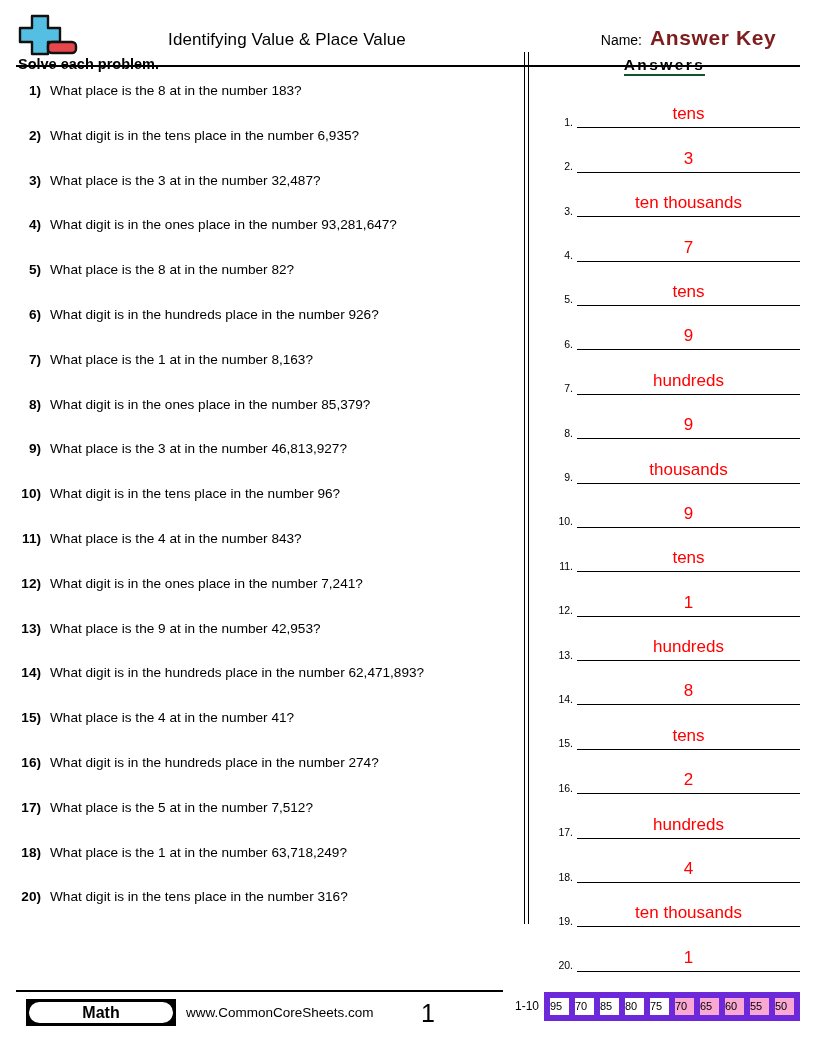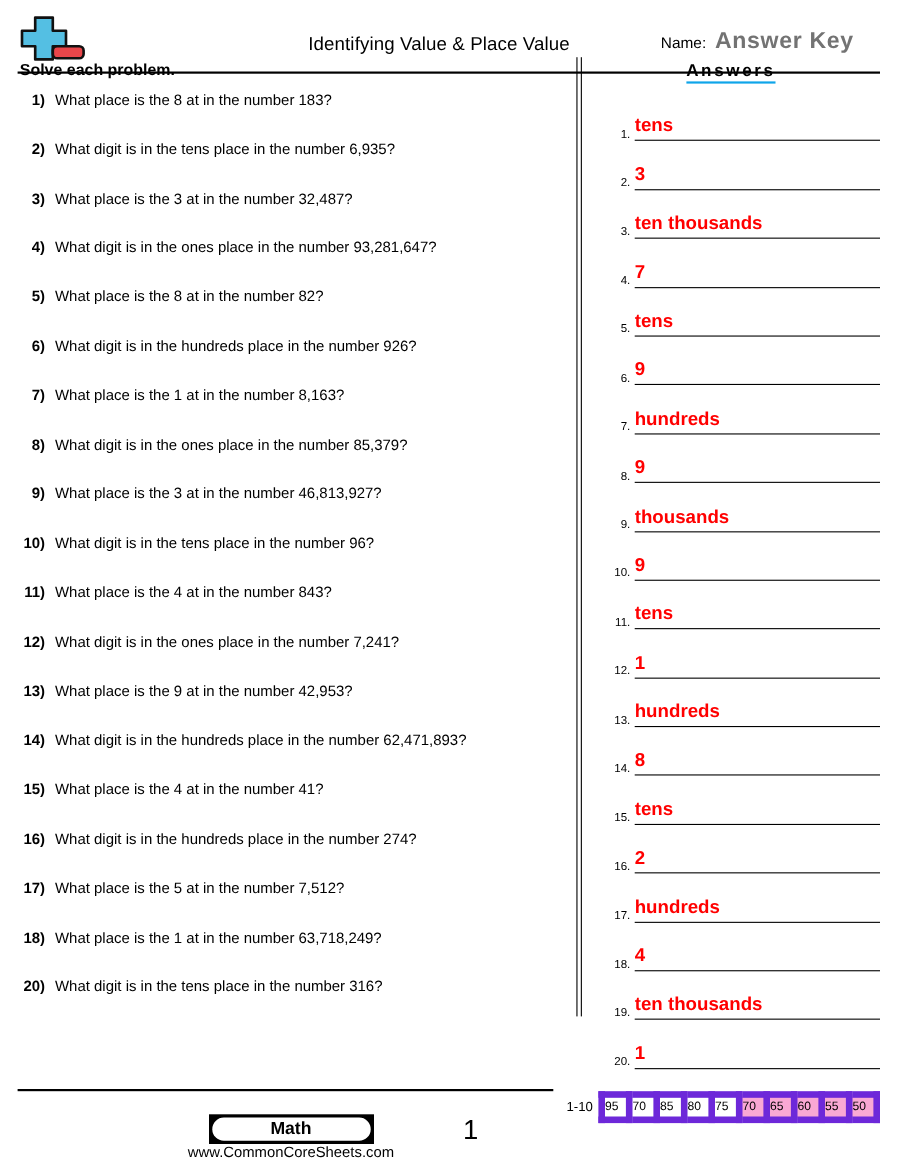--- a/index.html
+++ b/index.html
@@ -33,39 +33,39 @@
     position: absolute;
     left: 2px;
     top: 12px;
     width: 62px;
     height: 46px;
   }
   #header-title {
     position: absolute;
     left: 0; right: 0;
     top: 30px;
-    text-align: right;
+    text-align: center;
     font-size: 17px;
     letter-spacing: .1px;
     padding-left: 40px;
     padding-right: 282px;
   }
   #name-block {
     position: absolute;
     right: 0;
     top: 26px;
     display: flex;
     align-items: baseline;
     gap: 8px;
   }
   #name-label { font-size: 14px; }
   #name-value {
     font-size: 21px;
     font-weight: bold;
-    color: #737373;
+    color: #7f1d1d;
     letter-spacing: .6px;
     min-width: 150px;
   }
   #header-rule {
     position: absolute;
     left: 0; right: 0;
     top: 65px;
     border-top: 2px solid #000;
   }
 
@@ -132,21 +132,21 @@
   
   #answers-title {
     text-align: center;
     font-size: 15.5px;
     font-weight: bold;
     letter-spacing: 2.4px;
     padding-right: 22px;
     margin-bottom: 4px;
   }
   #answers-title span {
-    border-bottom: 2px solid #0ea5e9;
+    border-bottom: 2px solid #14532d;
     padding-bottom: 1px;
   }
 
   
   #answer-list {
     margin-top: 10px;
   }
   .a-row {
     display: flex;
     align-items: flex-end;
@@ -165,22 +165,23 @@
   .a-line {
     flex: 1;
     border-bottom: 1.4px solid #000;
     position: relative;
     height: 100%;
   }
   .a-value {
     position: absolute;
     left: 0; right: 0;
     bottom: 3px;
+    text-align: center;
     font-size: 17px;
-    font-weight: bold;
+    font-weight: normal;
     color: #ff0000;
     white-space: nowrap;
   }
 
   
   #footer {
     position: absolute;
     left: 16px; right: 16px;
     bottom: 14px;
     height: 52px;
@@ -188,25 +189,24 @@
   #footer-rule {
     position: absolute;
     left: 0;
     width: 487px;
     top: 0;
     border-top: 2px solid #000;
   }
   #footer-left {
     position: absolute;
     left: 0;
-    top: 23px;
+    top: 9px;
     width: 487px;
     display: flex;
     align-items: center;
-    flex-direction: column;
   }
   #math-badge {
     background: #000;
     padding: 3px 3px;
     width: 150px;
     height: 27px;
     display: flex;
     align-items: center;
     justify-content: center;
     flex: none;

